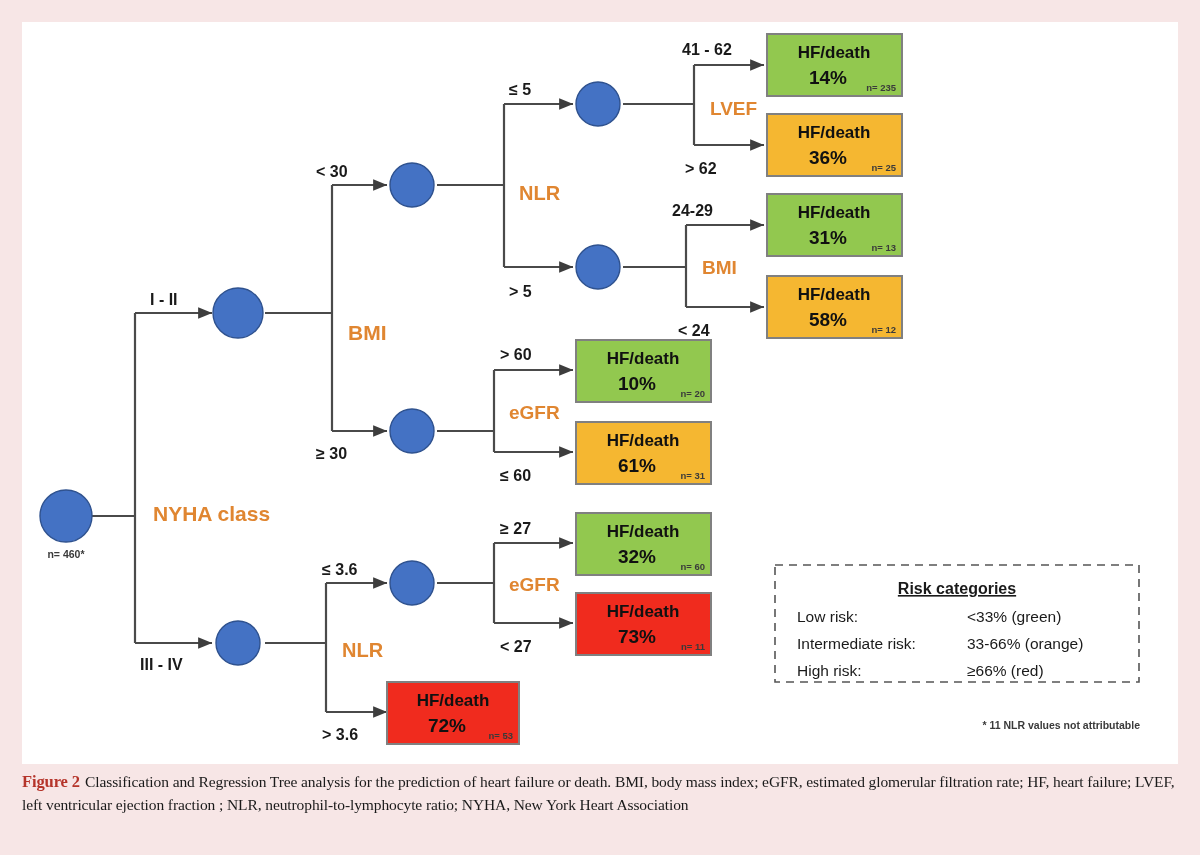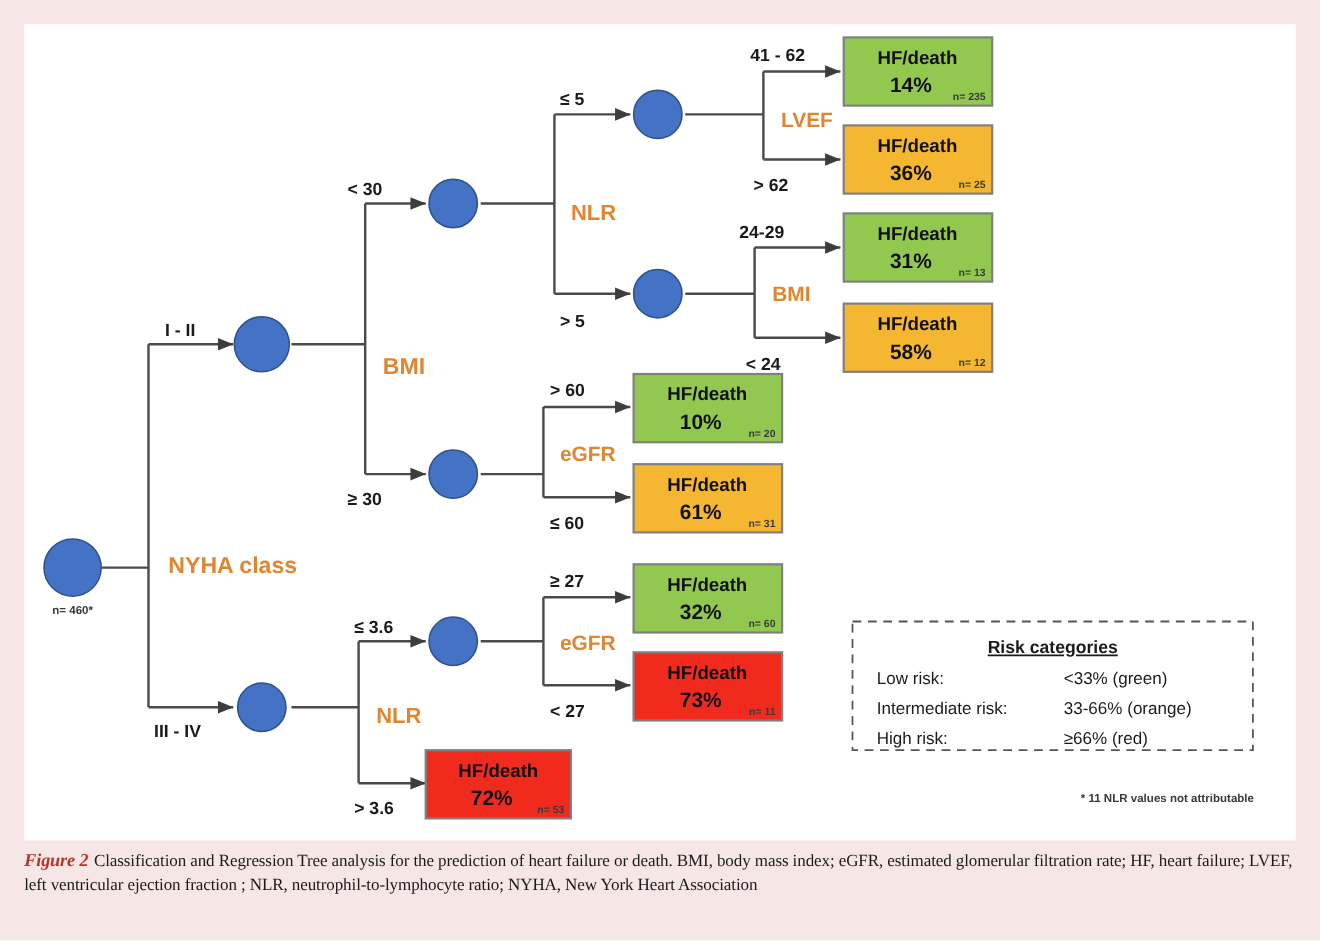--- a/index.html
+++ b/index.html
@@ -20,21 +20,20 @@
   .caption{
     position:absolute;left:22px;top:770px;width:1160px;
     font-family:"Liberation Serif", serif;
     font-size:15.5px;line-height:1.45;color:#1a1a1a;
     letter-spacing:-0.1px;
   }
   .caption .figlabel{
     color:#b5342a;font-weight:bold;font-size:16.5px;
     font-family:"Liberation Serif", serif;
     margin-right:5px;
-    font-style:italic;
   }
   
   .split-label{font-family:"Liberation Sans", sans-serif;font-weight:bold;fill:#E08631;}
   .edge-label{font-family:"Liberation Sans", sans-serif;font-weight:bold;fill:#1a1a1a;font-size:16px;}
   .leaf-title{font-family:"Liberation Sans", sans-serif;font-weight:bold;fill:#111111;font-size:17px;}
   .leaf-pct{font-family:"Liberation Sans", sans-serif;font-weight:bold;fill:#111111;font-size:19px;}
   .leaf-n{font-family:"Liberation Sans", sans-serif;font-weight:bold;fill:#3a3a3a;font-size:9.5px;}
   .root-n{font-family:"Liberation Sans", sans-serif;font-weight:bold;fill:#3a3a3a;font-size:10.5px;}
   .legend-title{font-family:"Liberation Sans", sans-serif;font-weight:bold;fill:#1a1a1a;font-size:16px;text-decoration:underline;}
   .legend-text{font-family:"Liberation Sans", sans-serif;fill:#1a1a1a;font-size:15.5px;}

